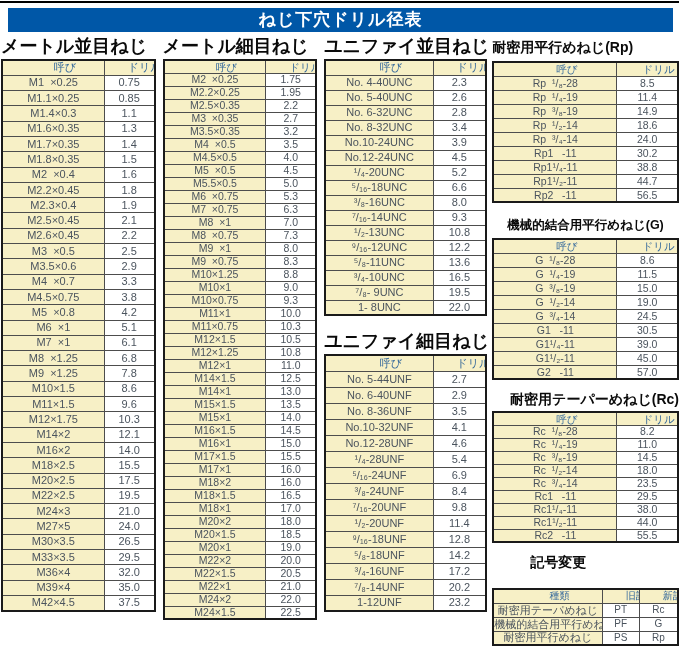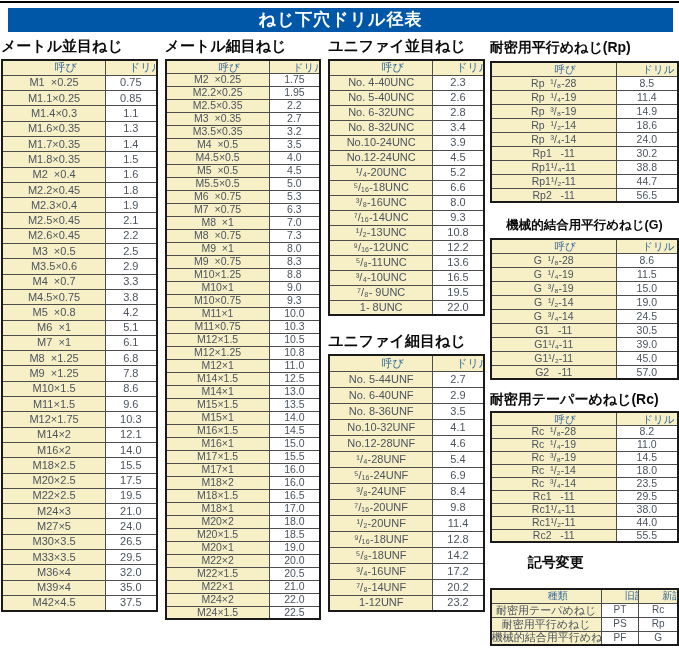--- a/index.html
+++ b/index.html
@@ -21,27 +21,27 @@
   .titlebar{
     margin:5px 6px 0 8px;height:24px;line-height:24px;
     background:var(--title-bar-bg);color:#fff;text-align:center;
     font-size:17px;font-weight:bold;letter-spacing:1px;
   }
   .columns{display:flex;margin-top:3px;padding-left:1px;}
   .col{width:163px;margin-right:7px;}
   .col.c3{margin-right:5px;}
   .col.c4{width:197px;margin-right:0;}
   h2{
-    margin:2px 0 4px 0;font-size:15px;line-height:18px;color:#0a0a0a;
+    margin:2px 0 4px 0;font-size:18px;line-height:18px;color:#0a0a0a;
     font-weight:bold;white-space:nowrap;
   }
   .c4 h2{margin:3px 0 5px 0;font-size:14px;}
   .c4 h2.g-head{font-size:12.5px;text-align:center;}
   .c4 h2.mid1{margin-top:13px;margin-bottom:4px;}
-  .c4 h2.mid2{margin-top:10px;margin-bottom:3px;}
+  .c4 h2.mid2{margin-top:10px;margin-bottom:3px;text-align:right;}
   .c4 h2.mid3{margin-top:10px;margin-bottom:17px;padding-left:38px;}
   .c3 h2.mid{margin-top:16px;}
   table{border-collapse:collapse;width:100%;table-layout:fixed;border:2px solid var(--border-outer);}
   th,td{
     border:1px solid var(--border-inner);padding:0;text-align:center;
     font-size:11px;line-height:1;overflow:hidden;white-space:pre;
   }
   th{background:var(--cream);color:var(--header-text);font-weight:normal;padding-left:23px;}
   td.c0{background:var(--cream);}
   td.c1,td.c2{background:#fff;}
@@ -742,27 +742,27 @@
           <th>新記号</th>
         </tr>
           </thead>
         <tbody>
             <tr>
               <td class="c0">耐密用テーパめねじ</td>
               <td class="c1">PT</td>
               <td class="c2">Rc</td>
             </tr>
             <tr>
+              <td class="c0">機械的結合用平行めねじ</td>
+              <td class="c1">PF</td>
+              <td class="c2">G</td>
+            </tr>
+            <tr>
               <td class="c0">耐密用平行めねじ</td>
               <td class="c1">PS</td>
               <td class="c2">Rp</td>
             </tr>
-            <tr>
-              <td class="c0">機械的結合用平行めねじ</td>
-              <td class="c1">PF</td>
-              <td class="c2">G</td>
-            </tr>
           </tbody>
       </table>
     </div>
 
   </div>
 </div>
 
 </body></html>

